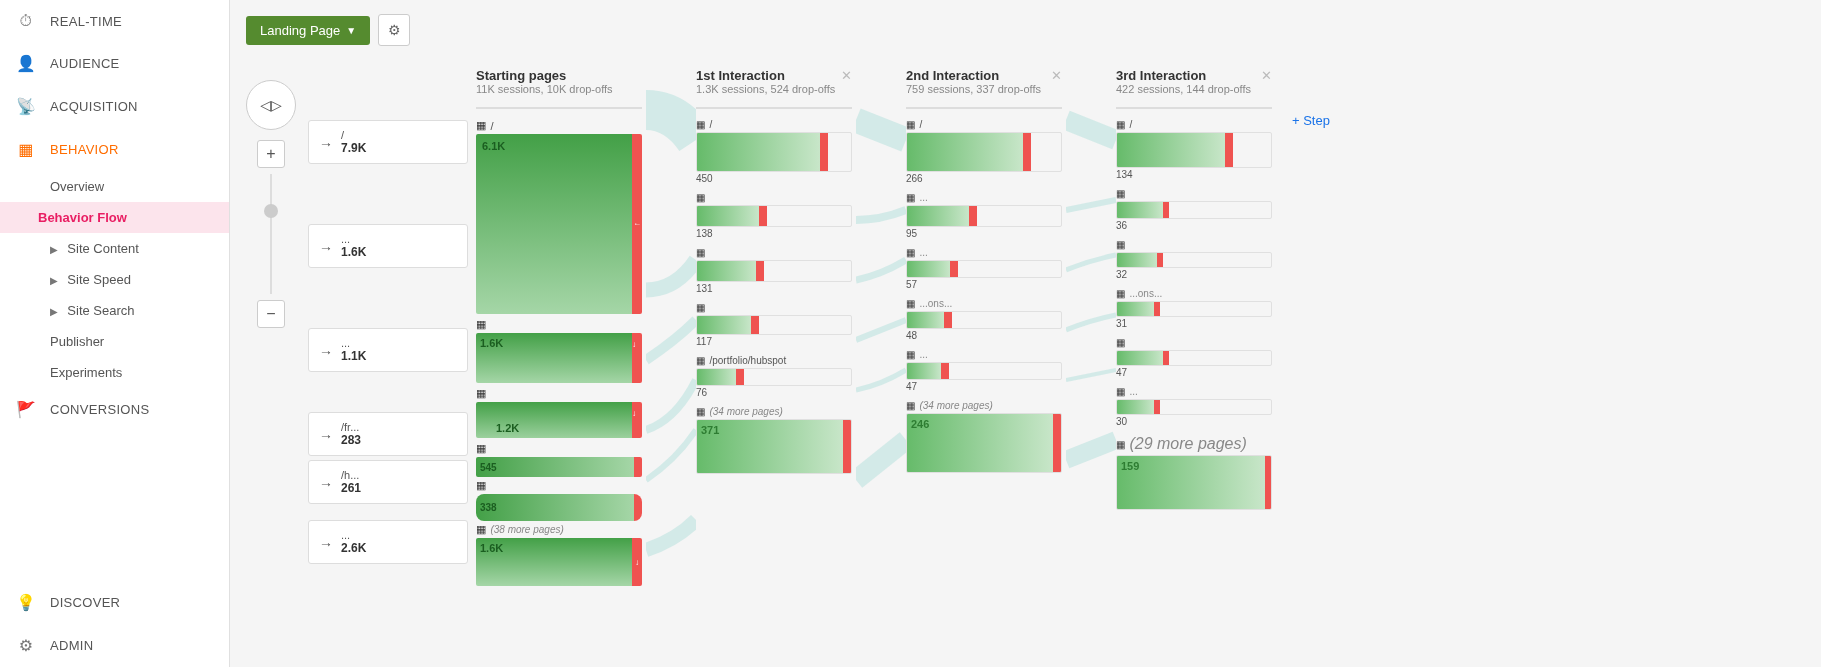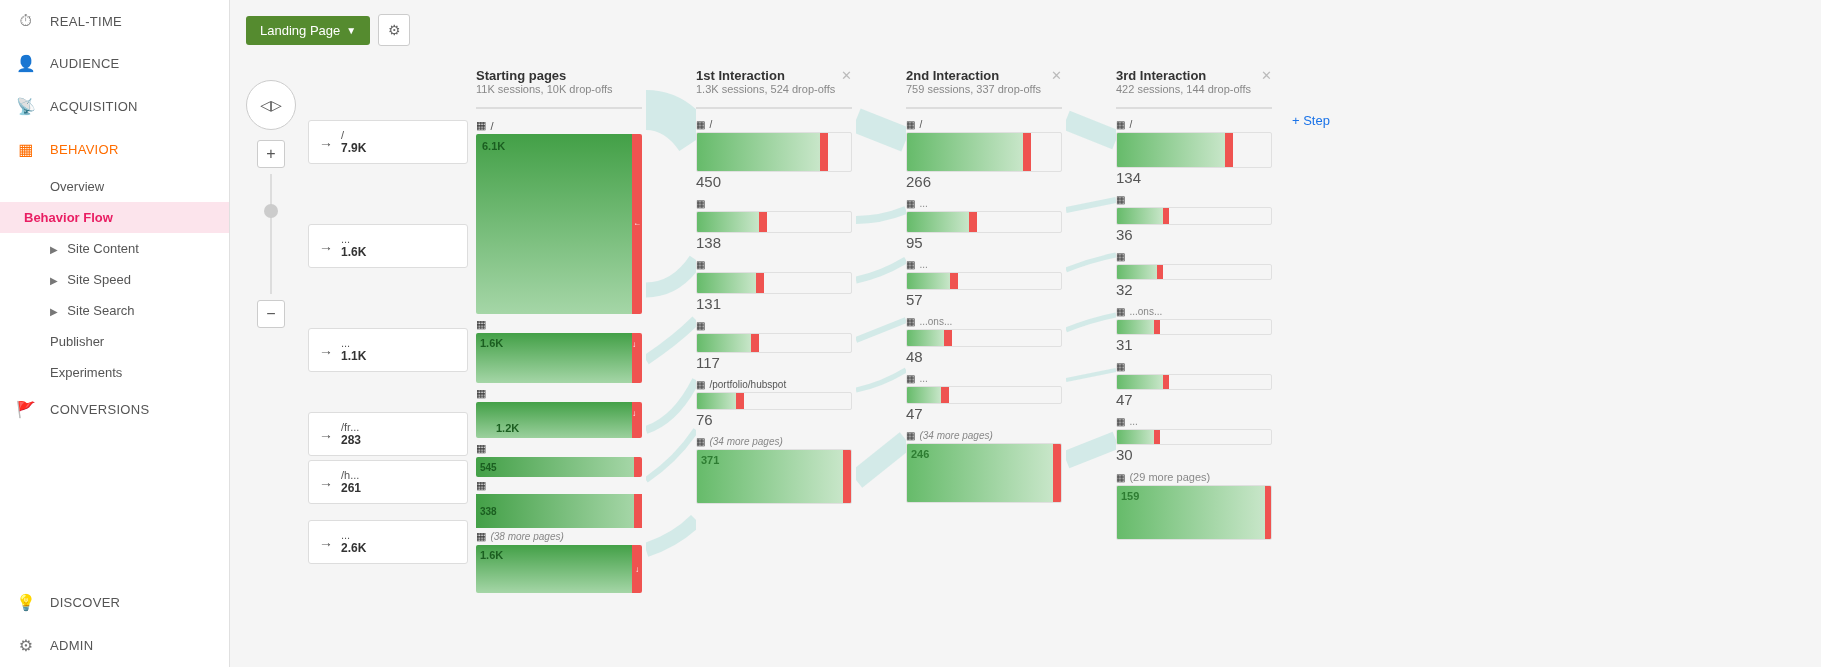--- a/index.html
+++ b/index.html
@@ -231,29 +231,29 @@
       cursor: pointer;
       display: block;
     }
     .sub-menu-item.active {
       color: #e91e63;
       font-weight: bold;
     }
     .active-bg {
       background: #fce4ec;
       margin-left: -50px;
-      padding-left: 24px;
+      padding-left: 38px;
     }
 
     
     .interaction-item {
       margin-bottom: 8px;
     }
     .interaction-count {
-      font-size: 15px;
+      font-size: 10px;
       color: #555;
       margin-top: 1px;
     }
   </style>
 </head>
 <body>
 
 <div class="sidebar">
 
   <div class="sidebar-item">
@@ -453,21 +453,21 @@
               <span style="font-size:10px;font-weight:bold;color:#1b5e20;">545</span>
             </div>
             <div style="background:#ef5350;width:8px;"></div>
           </div>
         </div>
 
         <div class="big-bar-item" style="margin-bottom:2px;">
           <div style="display:flex;align-items:center;gap:4px;margin-bottom:2px;">
             <span style="font-size:11px;color:#333;">▦</span>
           </div>
-          <div style="display:flex;height:34px;border-radius:0;overflow:hidden;">
+          <div style="display:flex;height:27px;border-radius:8px;overflow:hidden;">
             <div style="background:linear-gradient(to right,#43a047,#a5d6a7);flex:1;display:flex;align-items:center;padding:2px 4px;">
               <span style="font-size:10px;font-weight:bold;color:#1b5e20;">338</span>
             </div>
             <div style="background:#ef5350;width:8px;"></div>
           </div>
         </div>
 
         <div class="big-bar-item">
           <div style="display:flex;align-items:center;gap:4px;margin-bottom:2px;">
             <span style="font-size:11px;color:#333;">▦</span>
@@ -748,21 +748,21 @@
           <div style="display:flex;height:16px;border-radius:2px;overflow:hidden;border:1px solid #e0e0e0;">
             <div style="background:linear-gradient(to right,#66bb6a,#c8e6c9);width:24%;"></div>
             <div style="background:#ef5350;width:6px;"></div>
           </div>
           <div class="interaction-count">30</div>
         </div>
 
         <div class="interaction-item">
           <div style="display:flex;align-items:center;gap:4px;margin-bottom:2px;">
             <span style="font-size:10px;color:#333;">▦</span>
-            <span style="font-size:11px;color:#888;">(29 more pages)</span>
+            <span style="font-size:16px;color:#888;font-style:italic;">(29 more pages)</span>
           </div>
           <div style="display:flex;height:55px;border-radius:2px;overflow:hidden;border:1px solid #e0e0e0;">
             <div style="background:linear-gradient(to right,#66bb6a,#c8e6c9);flex:1;display:flex;align-items:flex-start;padding:4px;">
               <span style="font-size:11px;font-weight:bold;color:#2e7d32;">159</span>
             </div>
             <div style="background:#ef5350;width:6px;"></div>
           </div>
         </div>
       </div>
 

